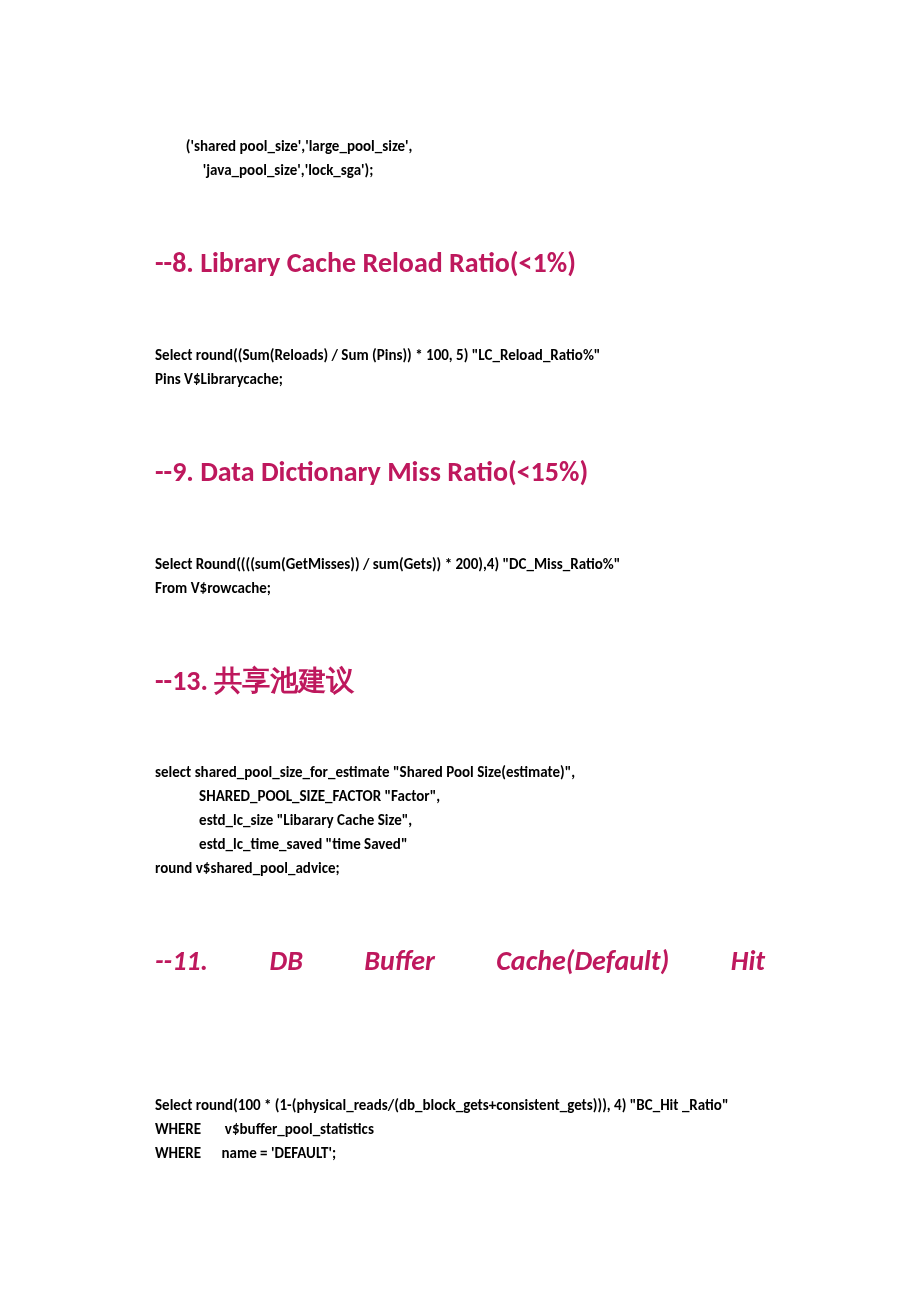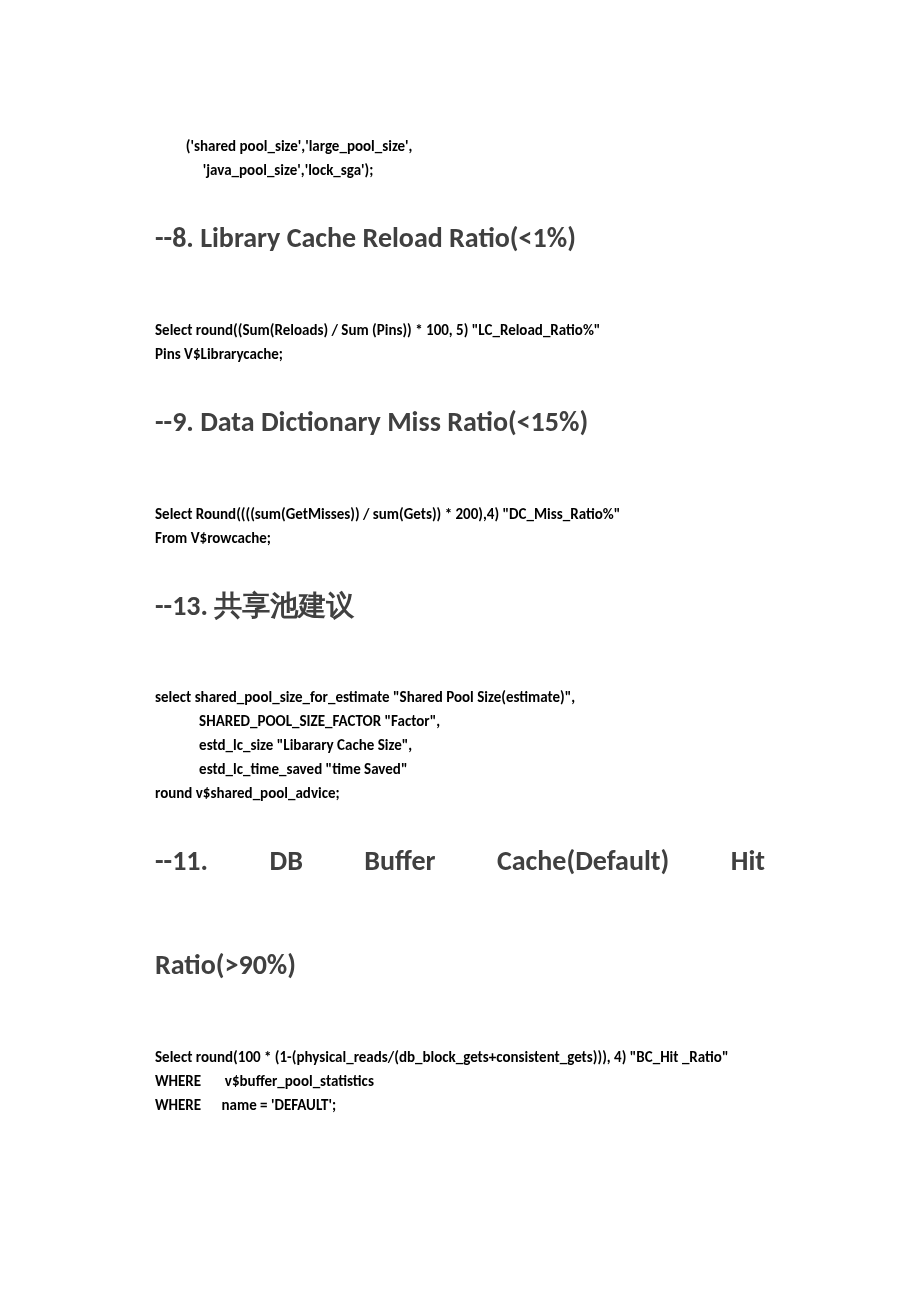--- a/index.html
+++ b/index.html
@@ -22,26 +22,27 @@
       line-height: 1.6;
       white-space: pre-wrap;
       margin-bottom: 8px;
       margin-left: 24px;
     }
     .section-heading {
       font-family: Calibri, Arial, sans-serif;
       font-size: 28px;
       font-weight: bold;
       line-height: 1.85;
-      margin-top: 30px;
+      margin-top: 55px;
       margin-bottom: 30px;
-      color: #404040;
+      color: #be185d;
     }
     .heading-line {
       display: block;
+      font-style: italic;
     }
     .heading-line.spread {
       text-align: justify;
     }
     .heading-line.spread::after {
       content: "";
       display: inline-block;
       width: 100%;
     }
     .code-body {
@@ -76,19 +77,18 @@
 <div class="code-body">
 <span>select shared_pool_size_for_estimate "Shared Pool Size(estimate)",</span>
 <span>             SHARED_POOL_SIZE_FACTOR "Factor",</span>
 <span>             estd_lc_size "Libarary Cache Size",</span>
 <span>             estd_lc_time_saved "time Saved"</span>
 <span>round v$shared_pool_advice;</span>
 </div>
 
 <h2 class="section-heading">
   <span class="heading-line spread">--11.   DB   Buffer   Cache(Default)   Hit</span>
-  <span class="heading-line">Ratio(&gt;90%)</span>
 </h2>
 <div class="code-body">
 <span>Select round(100 * (1-(physical_reads/(db_block_gets+consistent_gets))), 4) "BC_Hit _Ratio"</span>
 <span>WHERE       v$buffer_pool_statistics</span>
 <span>WHERE      name = 'DEFAULT';</span>
 </div>
 
 </body></html>

